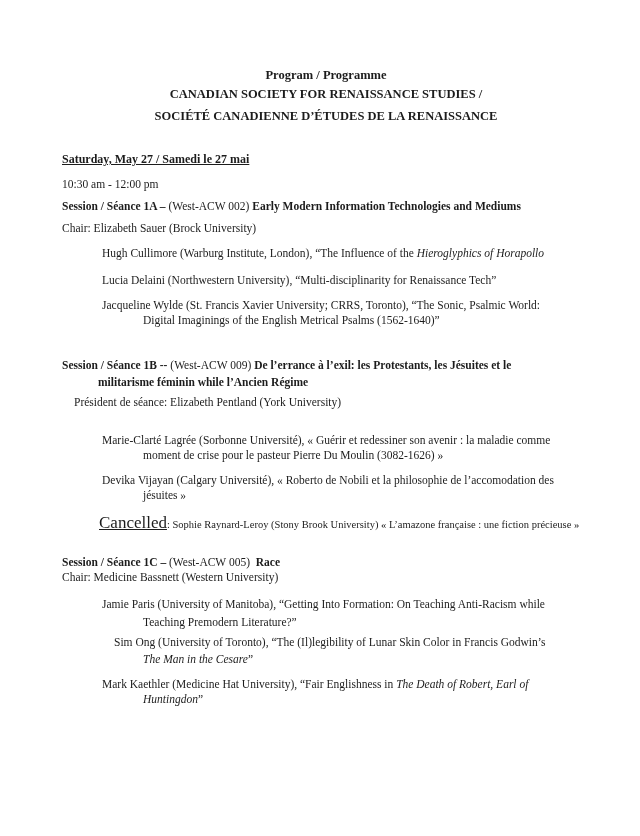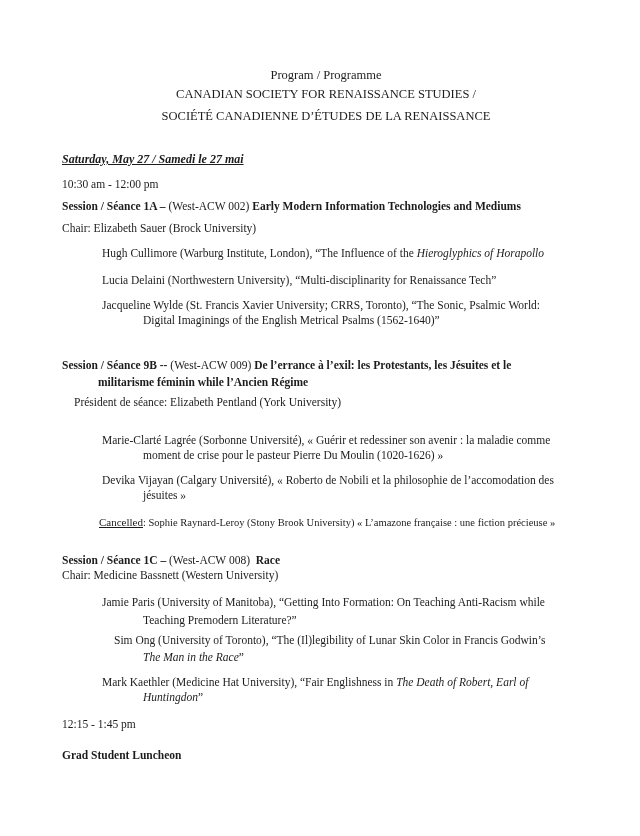--- a/index.html
+++ b/index.html
@@ -11,40 +11,40 @@
     background: #ffffff;
     color: #1c1c1c;
     padding: 68px 50px 0 62px;
     overflow: hidden;
     font-family: "Liberation Serif", "DejaVu Serif", serif;
     font-size: 11.5px;
     line-height: 15px;
   }
   .line { white-space: pre; }
   .center { text-align: center; }
-  .hd { font-size: 12.5px; font-weight: normal; text-align: center; }
+  .hd { font-size: 12.5px; font-weight: bold; text-align: center; }
   .dayhd { font-size: 12px; font-weight: bold; text-decoration: underline; }
   .b { font-weight: bold; margin-top: 16px; }
   .i { font-style: italic; text-align: center; }
   .u { text-decoration: underline; }
   .small { font-size: 10.5px; }
   .ind1 { padding-left: 40px; }
   .ind1c { padding-left: 37px; }
   .ind2 { padding-left: 81px; }
   .ind2s { padding-left: 71px; }
   .hang { padding-left: 36px; }
   .mt2 { margin-top: 2px; }
   .mt3 { margin-top: 3px; }
   .mt5 { margin-top: 5px; margin-left: 12px; }
   .mt7 { margin-top: 7px; }
   .mt8 { margin-top: 4px; }
   .mt10 { margin-top: 10px; }
   .mt12 { margin-top: 12px; }
   .mt23 { margin-top: 23px; }
-  .mt28 { margin-top: 28px; font-style: italic; }
+  .mt28 { margin-top: 28px; }
   .mt30 { margin-top: 30px; }
 </style>
 </head>
 <body>
 
 <div class="page">
 
   <header>
     <div class="line center hd">Program / Programme</div>
     <div class="line center hd mt8">CANADIAN SOCIETY FOR RENAISSANCE STUDIES /</div>
@@ -60,45 +60,41 @@
 
     <div class="line ind1 mt10"><span>Hugh Cullimore (Warburg Institute, London), “The Influence of the </span><span class="i">Hieroglyphics of Horapollo</span></div>
 
     <div class="line ind1 mt12"><span>Lucia Delaini (Northwestern University), “Multi-disciplinarity for Renaissance Tech”</span></div>
 
     <div class="line ind1 mt10"><span>Jacqueline Wylde (St. Francis Xavier University; CRRS, Toronto), “The Sonic, Psalmic World:</span></div>
     <div class="line ind2"><span>Digital Imaginings of the English Metrical Psalms (1562-1640)”</span></div>
   </section>
 
   <section>
-    <div class="line mt30"><span class="b">Session / Séance 9B -- </span><span>(West-ACW 009) </span><span class="b">De l’errance à l’exil: les Protestants, les Jésuites et le</span></div>
+    <div class="line mt30"><span class="b">Session / Séance 1B -- </span><span>(West-ACW 009) </span><span class="b">De l’errance à l’exil: les Protestants, les Jésuites et le</span></div>
     <div class="line hang mt2"><span class="b">militarisme féminin while l’Ancien Régime</span></div>
     <div class="line mt5"><span>Président de séance: Elizabeth Pentland (York University)</span></div>
 
     <div class="line ind1 mt23"><span>Marie-Clarté Lagrée (Sorbonne Université), « Guérir et redessiner son avenir : la maladie comme</span></div>
-    <div class="line ind2"><span>moment de crise pour le pasteur Pierre Du Moulin (1020-1626) »</span></div>
+    <div class="line ind2"><span>moment de crise pour le pasteur Pierre Du Moulin (3082-1626) »</span></div>
 
     <div class="line ind1 mt10"><span>Devika Vijayan (Calgary Université), « Roberto de Nobili et la philosophie de l’accomodation des</span></div>
     <div class="line ind2"><span>jésuites »</span></div>
 
-    <div class="line ind1c small mt12"><span class="u" style="font-size: 11px;">Cancelled</span><span>: Sophie Raynard-Leroy (Stony Brook University) « L’amazone française : une fiction précieuse »</span></div>
+    <div class="line ind1c small mt12"><span class="u" style="font-size: 17px;">Cancelled</span><span>: Sophie Raynard-Leroy (Stony Brook University) « L’amazone française : une fiction précieuse »</span></div>
   </section>
 
   <section>
-    <div class="line mt23"><span class="b">Session / Séance 1C – </span><span>(West-ACW 008)</span><span class="b">  Race</span></div>
+    <div class="line mt23"><span class="b">Session / Séance 1C – </span><span>(West-ACW 005)</span><span class="b">  Race</span></div>
     <div class="line"><span>Chair: Medicine Bassnett (Western University)</span></div>
 
     <div class="line ind1 mt12"><span>Jamie Paris (University of Manitoba), “Getting Into Formation: On Teaching Anti-Racism while</span></div>
     <div class="line ind2 mt3"><span>Teaching Premodern Literature?”</span></div>
 
     <div class="line ind1 mt5"><span>Sim Ong (University of Toronto), “The (Il)legibility of Lunar Skin Color in Francis Godwin’s</span></div>
-    <div class="line ind2 mt2"><span class="i">The Man in the Race</span><span>”</span></div>
+    <div class="line ind2 mt2"><span class="i">The Man in the Cesare</span><span>”</span></div>
 
     <div class="line ind1 mt10"><span>Mark Kaethler (Medicine Hat University), “Fair Englishness in </span><span class="i">The Death of Robert, Earl of</span></div>
     <div class="line ind2"><span class="i">Huntingdon</span><span>”</span></div>
   </section>
 
-  <section>
-    <div class="line mt12">12:15 - 1:45 pm</div>
-    <div class="line b">Grad Student Luncheon</div>
-  </section>
 
 </div>
 
 </body></html>

